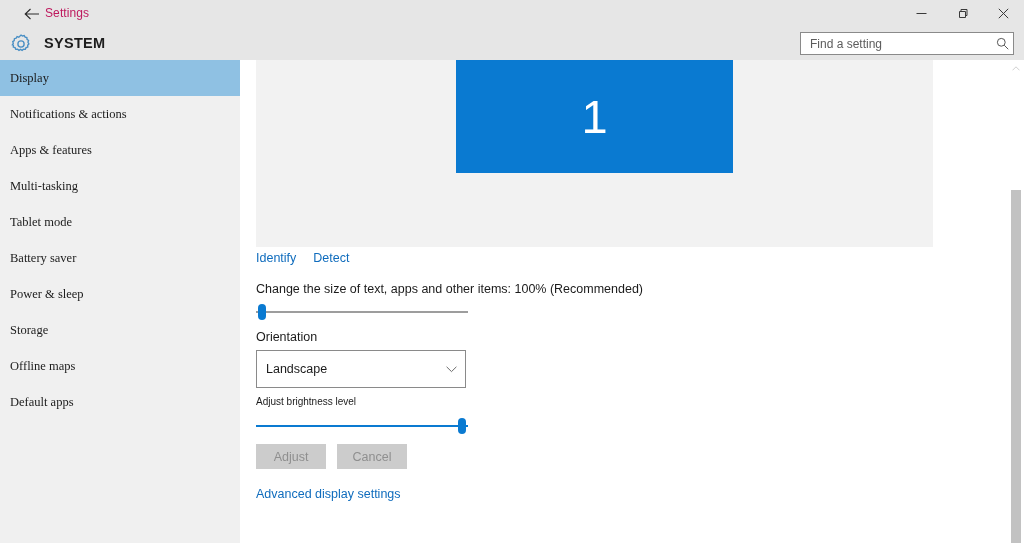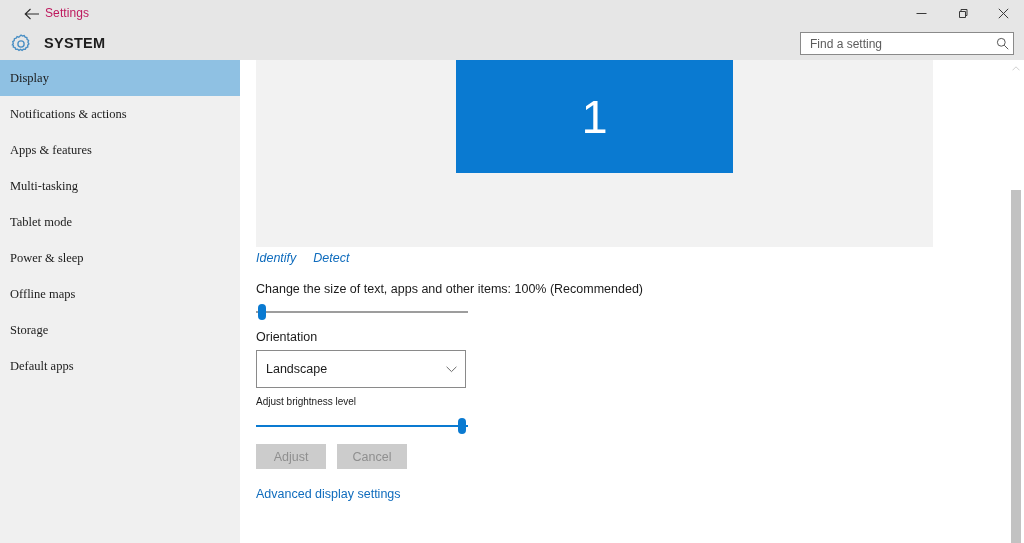--- a/index.html
+++ b/index.html
@@ -163,21 +163,20 @@
     position: absolute;
     left: 16px; top: 191px;
     display: flex;
     gap: 17px;
   }
   a.link {
     font-size: 12.5px;
     color: #0f6cbd;
     text-decoration: none;
     cursor: pointer;
-    font-style: italic;
   }
 
   .scale-label {
     position: absolute;
     left: 16px; top: 222px;
     font-size: 12.5px;
     color: #1b1b1b;
     white-space: nowrap;
   }
 
@@ -360,27 +359,30 @@
     <div class="nav-item">
       <span>Apps &amp; features</span>
     </div>
     <div class="nav-item">
       <span>Multi-tasking</span>
     </div>
     <div class="nav-item">
       <span>Tablet mode</span>
     </div>
     <div class="nav-item">
+      <span>Battery saver</span>
+    </div>
+    <div class="nav-item">
       <span>Power &amp; sleep</span>
     </div>
     <div class="nav-item">
+      <span>Storage</span>
+    </div>
+    <div class="nav-item">
       <span>Offline maps</span>
-    </div>
-    <div class="nav-item">
-      <span>Storage</span>
     </div>
     <div class="nav-item">
       <span>Default apps</span>
     </div>
   </div>
 
   <div class="content">
 
     <div class="preview-panel">
       <div class="monitor">

